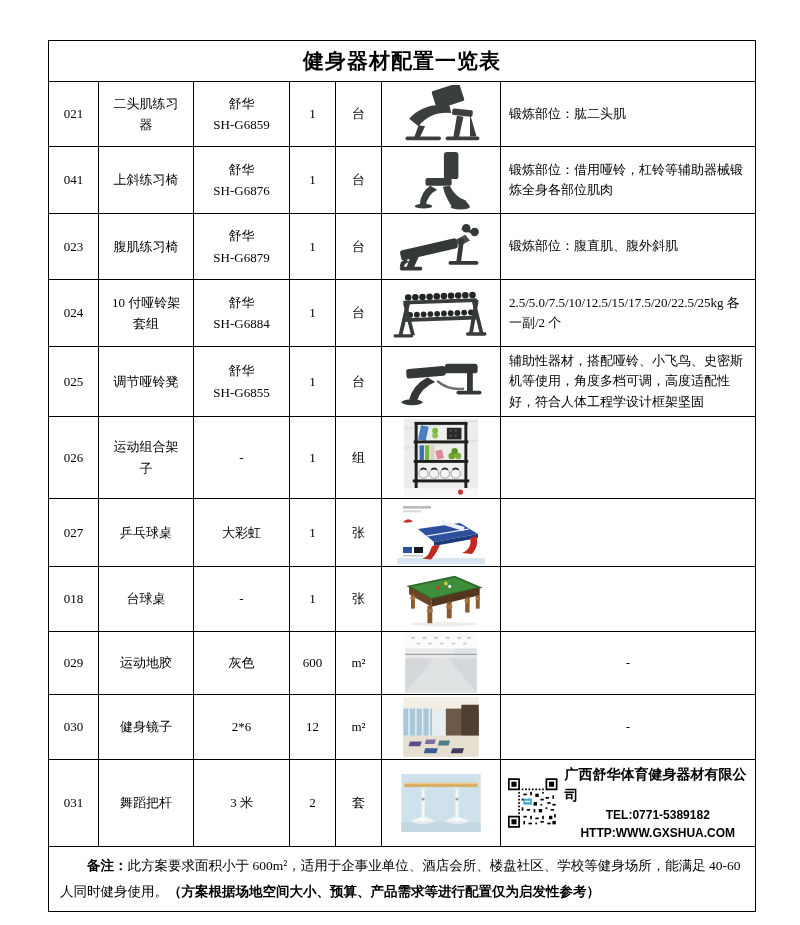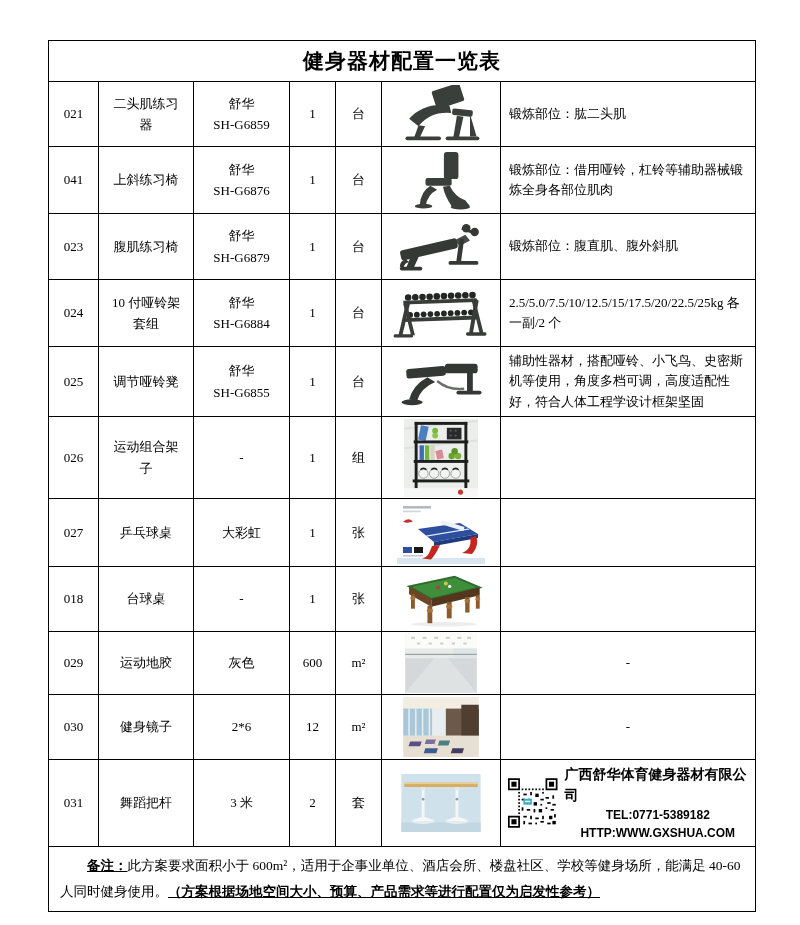--- a/index.html
+++ b/index.html
@@ -8,21 +8,21 @@
   td{border:1.5px solid #000;text-align:center;vertical-align:middle;font-size:13px;overflow:hidden;}
   tr.title-row td{height:38px;font-family:"Liberation Sans","DejaVu Sans",sans-serif;font-weight:bold;font-size:21px;letter-spacing:1px;}
   tr.head-row td{height:26px;font-family:"Liberation Sans","DejaVu Sans",sans-serif;font-weight:bold;font-size:13.5px;}
   td.remark{text-align:left;padding:1px 8px;line-height:1.55;word-break:break-all;}
   td.no-cell{font-size:13px;}
   .lines div{line-height:1.65;}
   .r1{height:65px}.r2{height:67px}.r3{height:66px}.r4{height:67px}.r5{height:70px}
   .r6{height:82px}.r7{height:68px}.r8{height:65px}.r9{height:56px}.r10{height:65px}.r11{height:65px}
   tr.note-row td{height:62px;text-align:left;vertical-align:middle;}
   tr.note-row p{margin:0;padding:0 10px;text-indent:2em;font-size:13.5px;line-height:1.95;}
-  .bold{font-weight:bold;text-decoration:underline;}
+  .bold{font-weight:bold;}
   td.img-cell svg{display:block;margin:0 auto;}
   .company{display:flex;align-items:center;gap:7px;padding:2px 2px 2px 5px;}
   .company .co-text{text-align:left;font-family:"Liberation Sans","DejaVu Sans",sans-serif;font-weight:bold;line-height:1.5;}
   .co-name{font-size:14px;}
   .co-tel,.co-web{font-size:12px;text-align:center;}
 </style>
 </head>
 <body>
 
 <table class="sheet">

